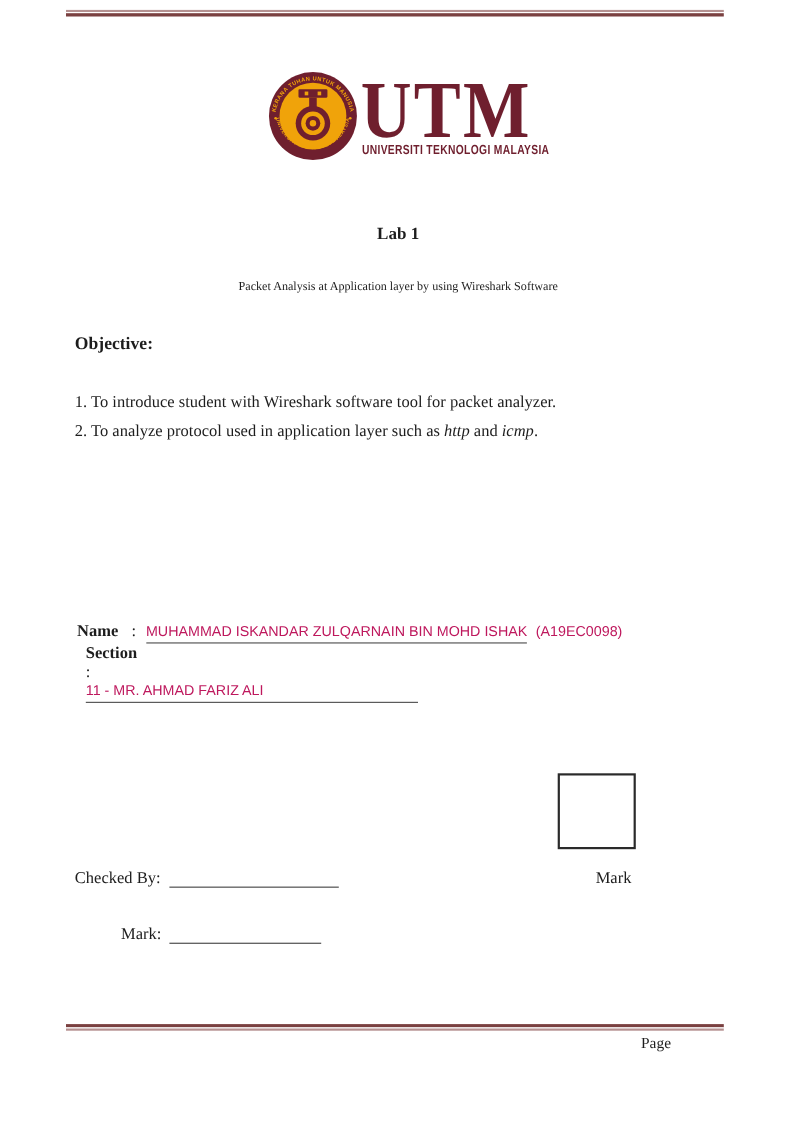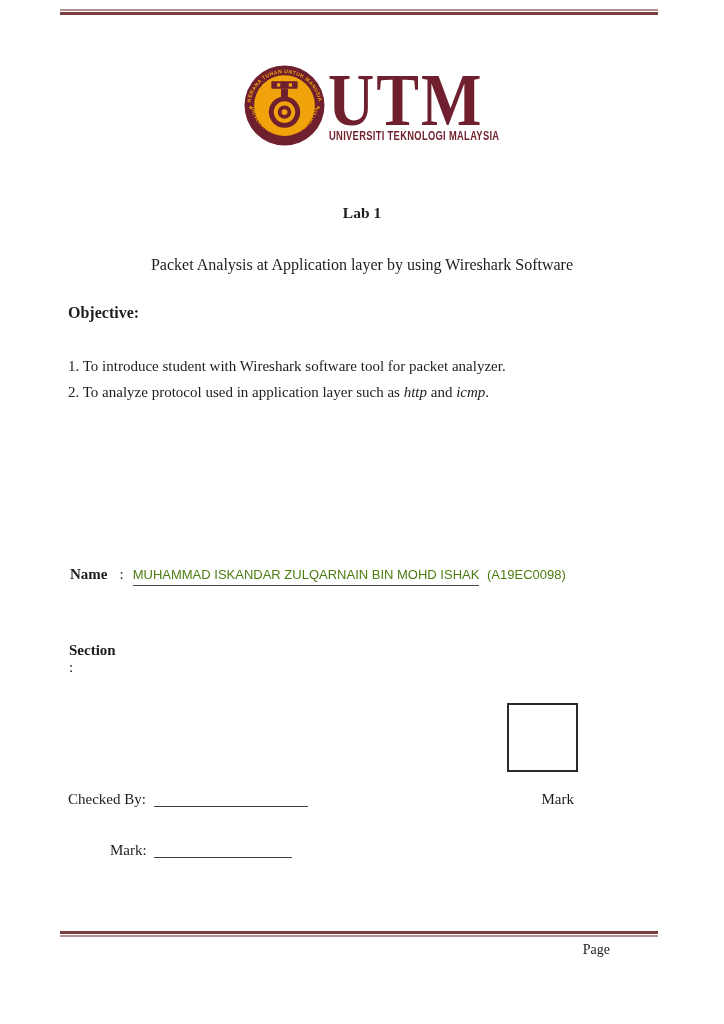--- a/index.html
+++ b/index.html
@@ -29,21 +29,21 @@
     white-space:nowrap;
   }
   
   .serif15{font-size:15px;line-height:1.2;}
   .center-line{left:0;width:724px;text-align:center;}
   .bold{font-weight:700;}
   .it{font-style:italic;}
   
   .frow{display:flex;align-items:baseline;white-space:nowrap;}
   .flabel{font-weight:700;font-size:15px;}
-  .fvalue{font-family:"Liberation Sans", sans-serif;font-size:13px;color:#4d7c0f;}
+  .fvalue{font-family:"Liberation Sans", sans-serif;font-size:13px;color:#be185d;}
   .uline{display:inline-block;border-bottom:1.4px solid #4a4a4a;padding-bottom:3px;}
   .rule{height:0;border-top:1.5px solid #3f3f3f;}
   .mark-box{left:507px;top:703px;width:67px;height:65px;border:2px solid #2a2a2a;background:#ffffff;}
   .footer-page{left:540px;top:942px;width:70px;text-align:right;font-size:14px;}
 </style>
 </head>
 <body>
 
 <div class="abs pborder" style="top:9px;">
   <div class="pb-light"></div>
@@ -78,40 +78,41 @@
       <circle cx="40" cy="46.5" r="6.6" fill="#6f1f2e"></circle>
       <circle cx="40" cy="46.5" r="2.9" fill="#f0a30a"></circle>
     </g>
   </svg>
   <div class="wordmark">UTM</div>
   <div class="logo-subtitle">UNIVERSITI TEKNOLOGI MALAYSIA</div>
 </div>
 
 <div class="abs center-line serif15 bold" style="top:204px;font-size:15.5px;">Lab 1</div>
 
-<div class="abs center-line serif15" style="top:255px;font-size:16px;">Packet Analysis at Application layer by using Wireshark Software</div>
+<div class="abs center-line serif15" style="top:255px;font-size:11px;">Packet Analysis at Application layer by using Wireshark Software</div>
 
 <div class="abs serif15 bold" style="left:68px;top:303px;font-size:16px;">Objective:</div>
 
 <div class="abs serif15" style="left:68px;top:357px;">1. To introduce student with Wireshark software tool for packet analyzer.</div>
 
 <div class="abs serif15" style="left:68px;top:383px;white-space:nowrap;"><span>2. To analyze protocol used in application layer such as </span><span class="it">http</span><span> and </span><span class="it">icmp</span><span>.</span></div>
 
 <div class="abs frow" style="left:70px;top:566px;">
   <span class="flabel">Name</span>
   <span style="font-size:15px;margin-left:12px;">:</span>
   <span class="fvalue" style="margin-left:9px;">
     <span class="uline">MUHAMMAD ISKANDAR ZULQARNAIN BIN MOHD ISHAK</span>
     <span style="margin-left:4px;">(A19EC0098)</span>
   </span>
 </div>
 
-<div class="abs frow" style="left:69px;top:642px;flex-direction:column;">
+<div class="abs frow" style="left:69px;top:586px;flex-direction:column;">
   <span class="flabel">Section</span>
   <span style="font-size:15px;">:</span>
+  <span class="fvalue uline" style="margin-left:9px;padding-right:140px;">11 - MR. AHMAD FARIZ ALI</span>
 </div>
 
 <div class="abs mark-box"></div>
 
 <div class="abs serif15" style="left:68px;top:790px;">Checked By:</div>
 <div class="abs rule" style="left:154px;top:806px;width:154px;"></div>
 <div class="abs serif15" style="left:507px;top:790px;width:67px;text-align:right;">Mark</div>
 
 <div class="abs serif15" style="left:110px;top:841px;">Mark:</div>
 <div class="abs rule" style="left:154px;top:857px;width:138px;"></div>

